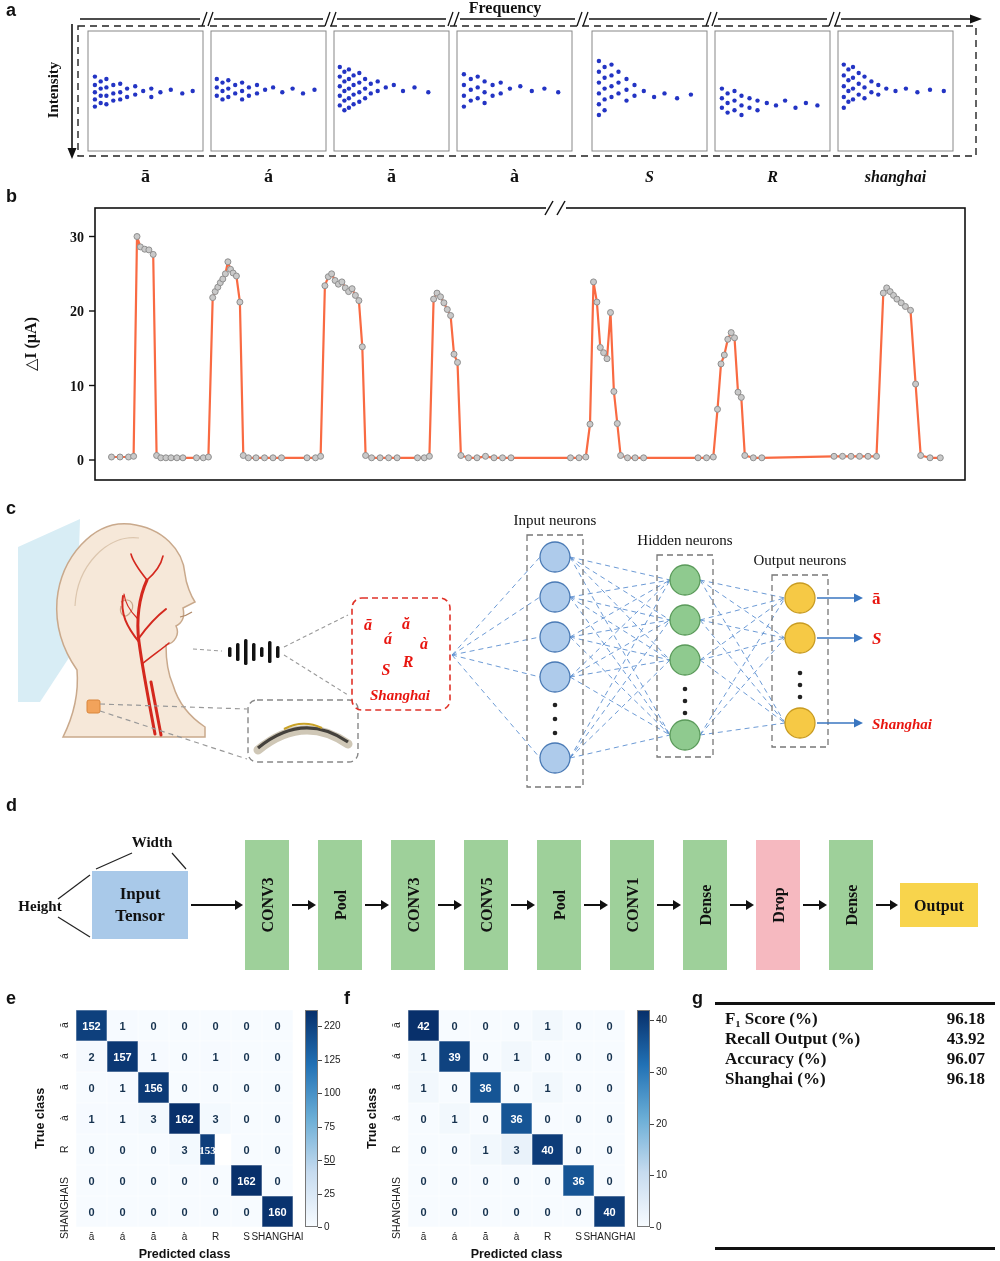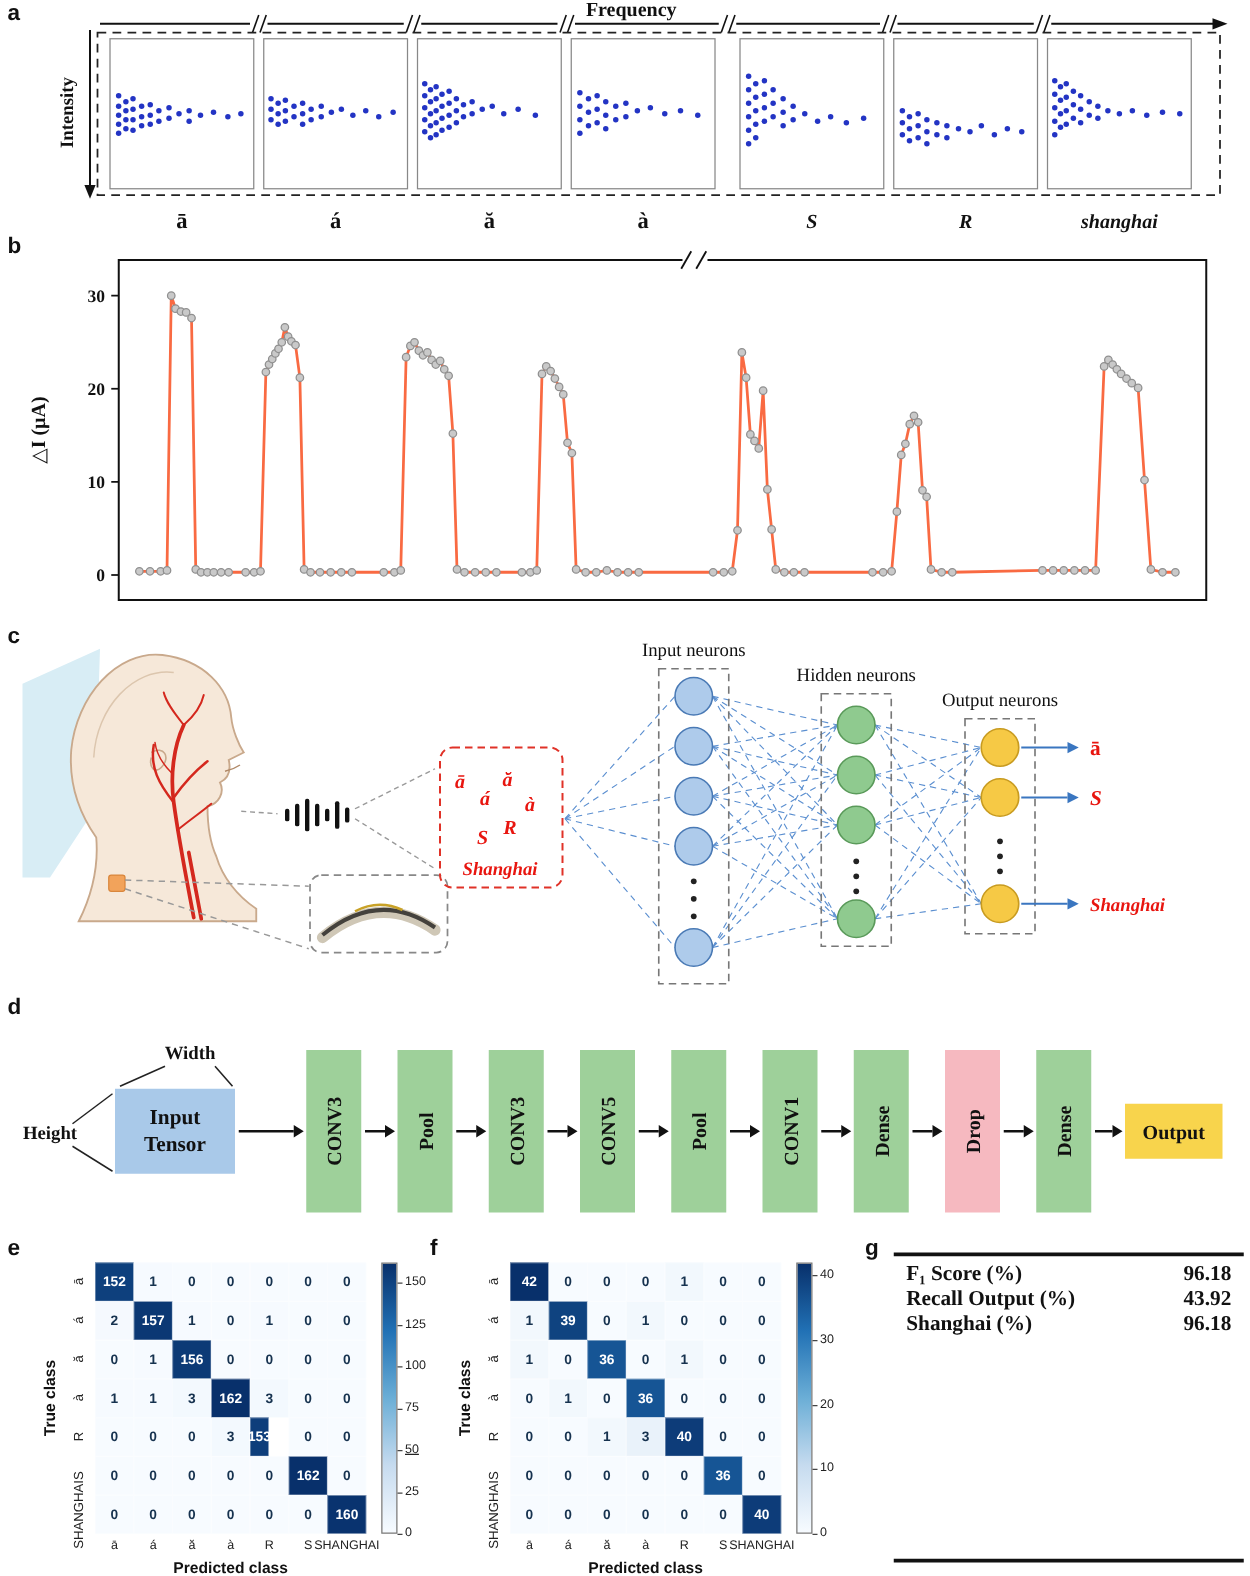--- a/index.html
+++ b/index.html
@@ -615,21 +615,21 @@
       <div class="hm-cell" style="left: 77px; top: 97px; width: 31px; height: 31px; background: rgb(246, 250, 255); color: rgb(22, 50, 79);">1</div>
       <div class="hm-cell" style="left: 108px; top: 97px; width: 31px; height: 31px; background: rgb(243, 249, 254); color: rgb(22, 50, 79);">3</div>
       <div class="hm-cell" style="left: 139px; top: 97px; width: 31px; height: 31px; background: rgb(8, 48, 107); color: rgb(255, 255, 255);">162</div>
       <div class="hm-cell" style="left: 170px; top: 97px; width: 31px; height: 31px; background: rgb(243, 249, 254); color: rgb(22, 50, 79);">3</div>
       <div class="hm-cell" style="left: 201px; top: 97px; width: 31px; height: 31px; background: rgb(247, 251, 255); color: rgb(22, 50, 79);">0</div>
       <div class="hm-cell" style="left: 232px; top: 97px; width: 31px; height: 31px; background: rgb(247, 251, 255); color: rgb(22, 50, 79);">0</div>
       <div class="hm-cell" style="left: 46px; top: 128px; width: 31px; height: 31px; background: rgb(247, 251, 255); color: rgb(22, 50, 79);">0</div>
       <div class="hm-cell" style="left: 77px; top: 128px; width: 31px; height: 31px; background: rgb(247, 251, 255); color: rgb(22, 50, 79);">0</div>
       <div class="hm-cell" style="left: 108px; top: 128px; width: 31px; height: 31px; background: rgb(247, 251, 255); color: rgb(22, 50, 79);">0</div>
       <div class="hm-cell" style="left: 139px; top: 128px; width: 31px; height: 31px; background: rgb(243, 249, 254); color: rgb(22, 50, 79);">3</div>
-      <div class="hm-cell" style="left: 170px; top: 128px; width: 15px; height: 31px; background: rgb(14, 62, 123); color: rgb(255, 255, 255);">153</div>
+      <div class="hm-cell" style="left: 170px; top: 128px; width: 15px; height: 31px; background: rgb(14, 62, 123); color: rgb(255, 255, 255); font-family: Liberation Serif, serif;">153</div>
       <div class="hm-cell" style="left: 201px; top: 128px; width: 31px; height: 31px; background: rgb(247, 251, 255); color: rgb(22, 50, 79);">0</div>
       <div class="hm-cell" style="left: 232px; top: 128px; width: 31px; height: 31px; background: rgb(247, 251, 255); color: rgb(22, 50, 79);">0</div>
       <div class="hm-cell" style="left: 46px; top: 159px; width: 31px; height: 31px; background: rgb(247, 251, 255); color: rgb(22, 50, 79);">0</div>
       <div class="hm-cell" style="left: 77px; top: 159px; width: 31px; height: 31px; background: rgb(247, 251, 255); color: rgb(22, 50, 79);">0</div>
       <div class="hm-cell" style="left: 108px; top: 159px; width: 31px; height: 31px; background: rgb(247, 251, 255); color: rgb(22, 50, 79);">0</div>
       <div class="hm-cell" style="left: 139px; top: 159px; width: 31px; height: 31px; background: rgb(247, 251, 255); color: rgb(22, 50, 79);">0</div>
       <div class="hm-cell" style="left: 170px; top: 159px; width: 31px; height: 31px; background: rgb(247, 251, 255); color: rgb(22, 50, 79);">0</div>
       <div class="hm-cell" style="left: 201px; top: 159px; width: 31px; height: 31px; background: rgb(8, 48, 107); color: rgb(255, 255, 255);">162</div>
       <div class="hm-cell" style="left: 232px; top: 159px; width: 31px; height: 31px; background: rgb(247, 251, 255); color: rgb(22, 50, 79);">0</div>
       <div class="hm-cell" style="left: 46px; top: 190px; width: 31px; height: 31px; background: rgb(247, 251, 255); color: rgb(22, 50, 79);">0</div>
@@ -654,21 +654,21 @@
       <div class="cb-tick" style="left: 294px; top: 181.5px;">25</div>
       <div class="cb-line" style="left: 288px; top: 154px;"></div>
       <div class="cb-tick" style="left: 294px; top: 148px; text-decoration: underline;">50</div>
       <div class="cb-line" style="left: 288px; top: 120.5px;"></div>
       <div class="cb-tick" style="left: 294px; top: 114.5px;">75</div>
       <div class="cb-line" style="left: 288px; top: 87px;"></div>
       <div class="cb-tick" style="left: 294px; top: 81px;">100</div>
       <div class="cb-line" style="left: 288px; top: 53.6px;"></div>
       <div class="cb-tick" style="left: 294px; top: 47.6px;">125</div>
       <div class="cb-line" style="left: 288px; top: 20.1px;"></div>
-      <div class="cb-tick" style="left: 294px; top: 14.1px;">150</div>
+      <div class="cb-tick" style="left: 294px; top: 14.1px;">220</div>
     </div>
   <div id="panelF" class="panel">
       <div class="hm-ylab" style="left: 2px; top: 4px; height: 217px;">True class</div>
       <div class="hm-rowlab" style="left: 26px; top: 4px; height: 31px;">ā</div>
       <div class="hm-rowlab" style="left: 26px; top: 35px; height: 31px;">á</div>
       <div class="hm-rowlab" style="left: 26px; top: 66px; height: 31px;">ă</div>
       <div class="hm-rowlab" style="left: 26px; top: 97px; height: 31px;">à</div>
       <div class="hm-rowlab" style="left: 26px; top: 128px; height: 31px;">R</div>
       <div class="hm-rowlab" style="left: 26px; top: 159px; height: 31px;">S</div>
       <div class="hm-rowlab" style="left: 26px; top: 190px; height: 31px;">SHANGHAI</div>
@@ -745,17 +745,21 @@
   <div id="panelG" class="panel">
     <div class="g-row">
       <span class="g-lab">F₁ Score (%)</span>
       <span class="g-val">96.18</span>
     </div>
     <div class="g-row">
       <span class="g-lab">Recall Output (%)</span>
       <span class="g-val">43.92</span>
     </div>
     <div class="g-row">
+      <span class="g-lab">Accuracy (%)</span>
+      <span class="g-val">96.07</span>
+    </div>
+    <div class="g-row">
       <span class="g-lab">Shanghai (%)</span>
       <span class="g-val">96.18</span>
     </div>
   </div>
 </div>
 
 </body></html>

